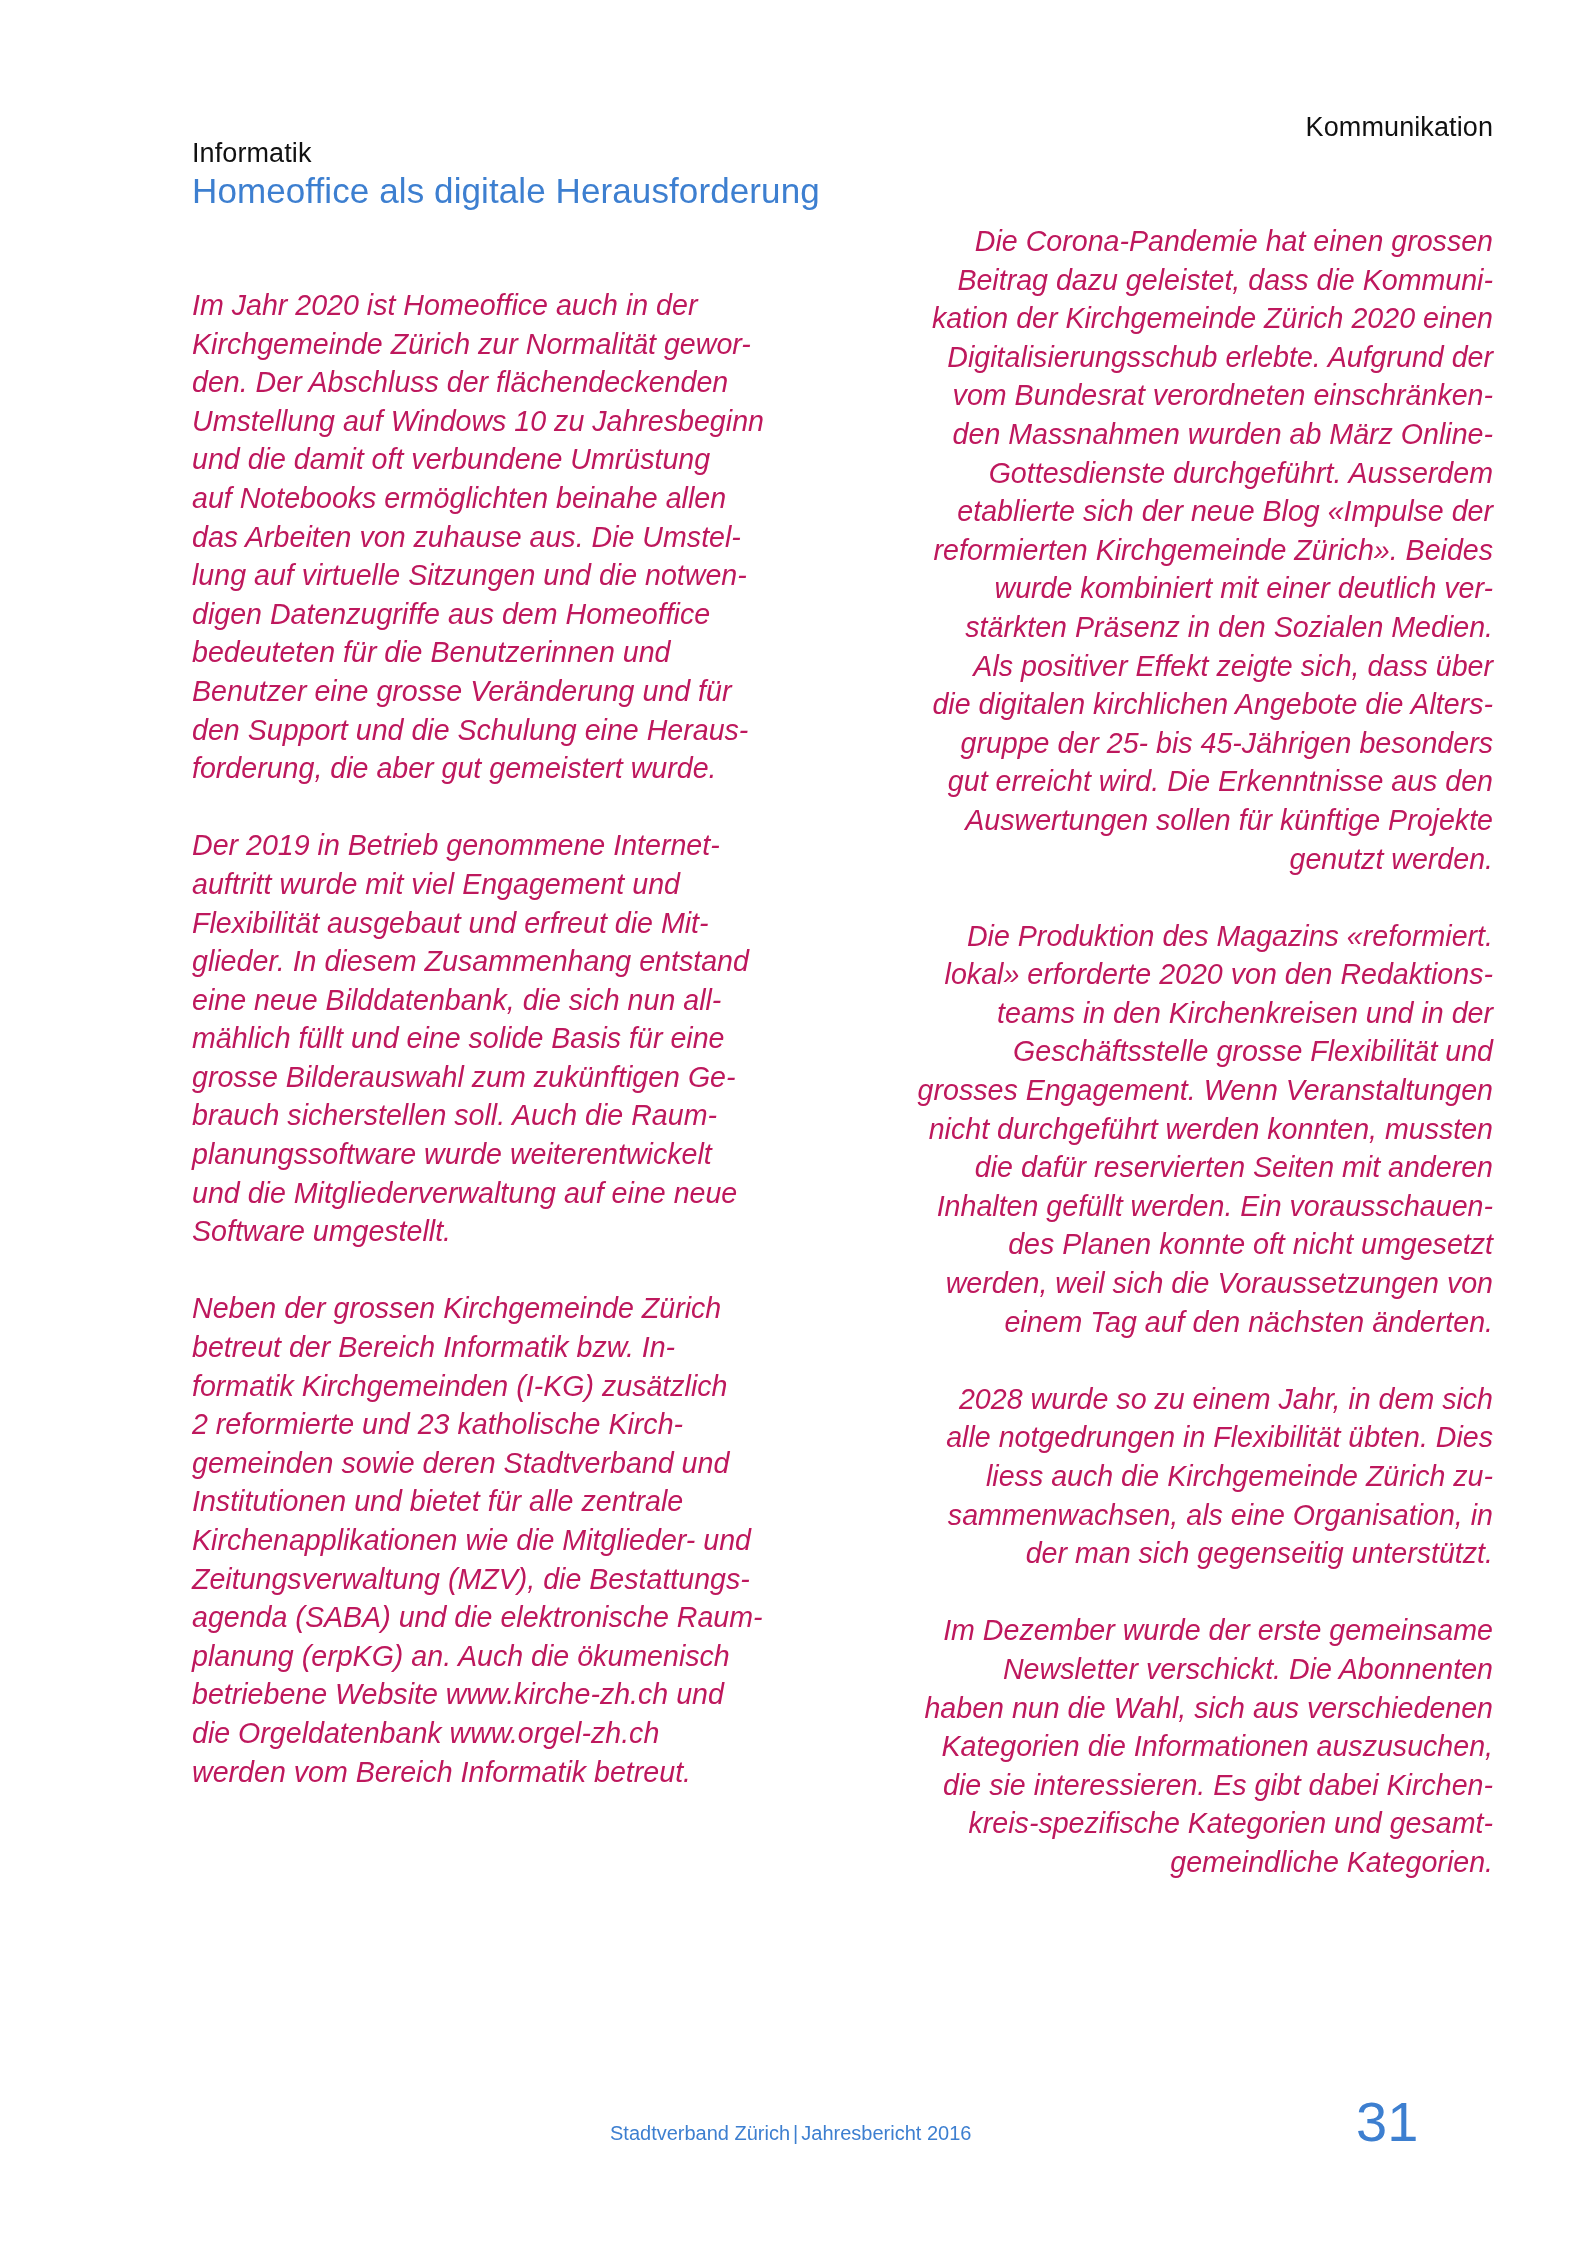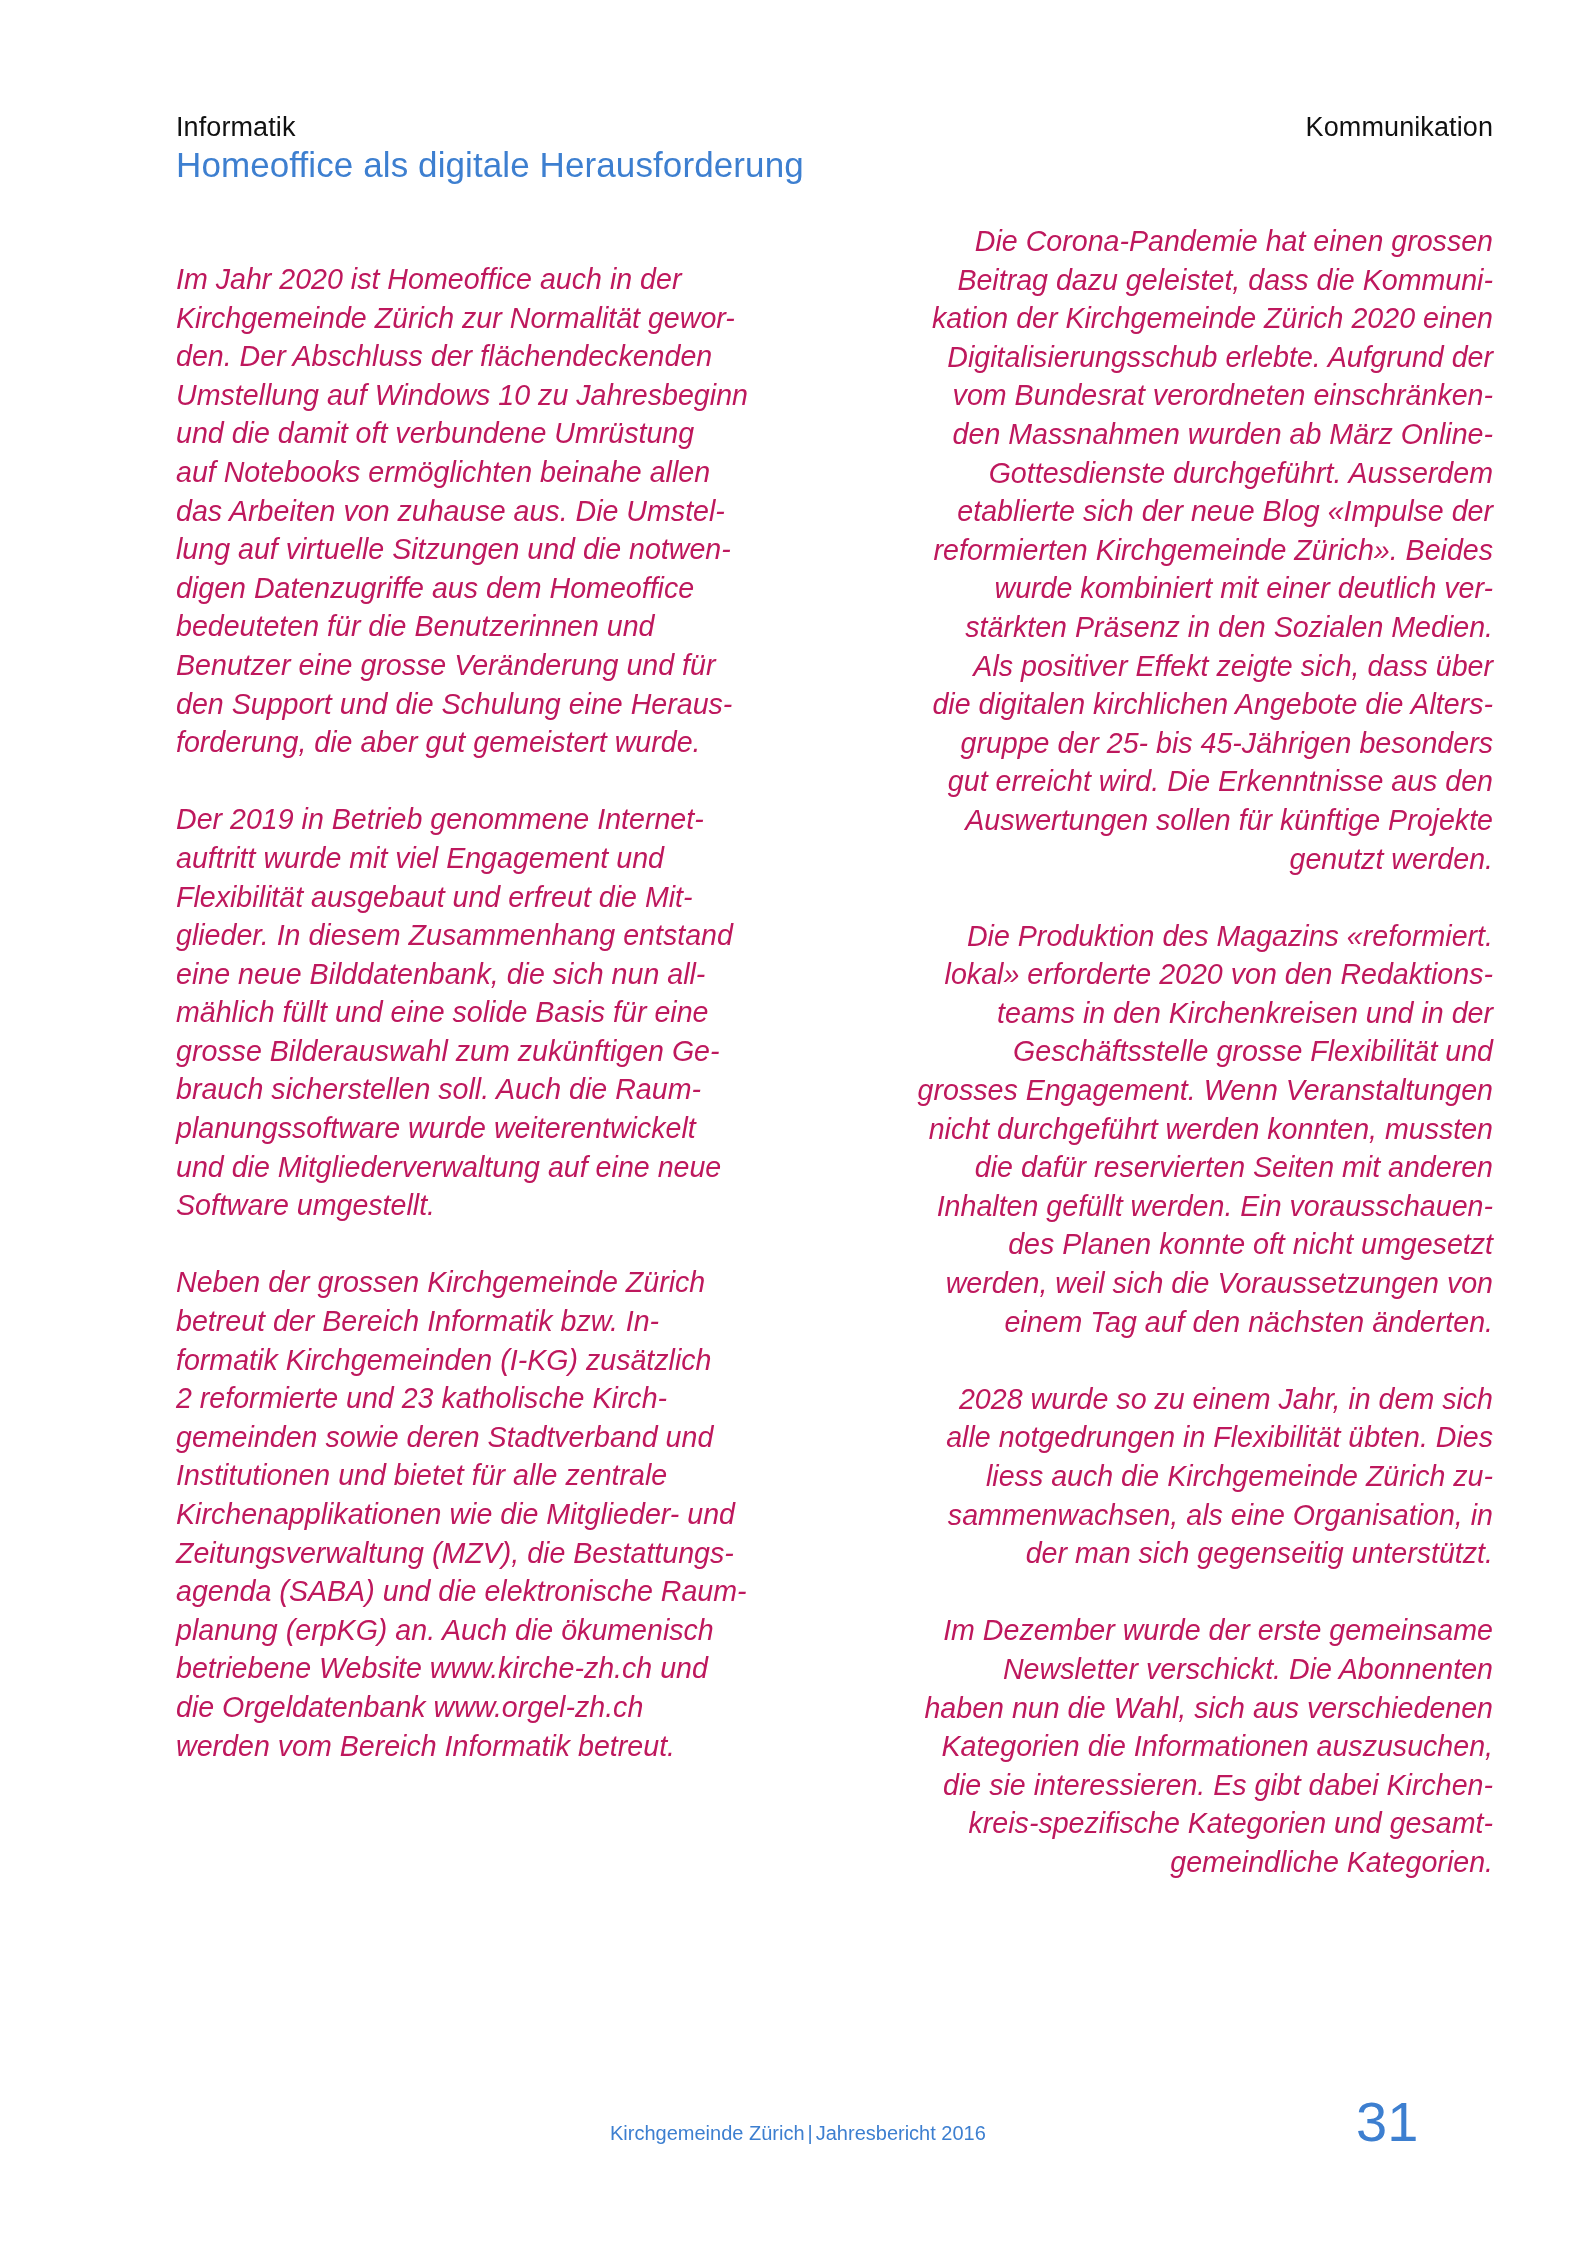--- a/index.html
+++ b/index.html
@@ -12,21 +12,21 @@
       height: 2244px;
       position: relative;
       overflow: hidden;
       font-family: "Liberation Sans", sans-serif;
     }
     .column {
       position: absolute;
       top: 108px;
       width: 640px;
     }
-    .col-left { left: 176px; }
+    .col-left { left: 192px; margin-top: 26px; }
     .col-right { left: 853px; text-align: right; }
 
     .section-title {
       font-size: 27px;
       line-height: 38px;
       color: #111111;
       margin: 0;
       font-weight: normal;
       letter-spacing: 0.1px;
     }
@@ -158,16 +158,16 @@
 Newsletter verschickt. Die Abonnenten
 haben nun die Wahl, sich aus verschiedenen
 Kategorien die Informationen auszusuchen,
 die sie interessieren. Es gibt dabei Kirchen-
 kreis-spezifische Kategorien und gesamt-
 gemeindliche Kategorien.</p>
   </div>
 </div>
 
 <div class="footer">
-  <span>Kirchgemeinde Zürich</span><span class="sep">|</span><span>Jahresbericht 2016</span>
+  <span>Stadtverband Zürich</span><span class="sep">|</span><span>Jahresbericht 2016</span>
 </div>
 
 <div class="page-number">31</div>
 
 </body></html>

